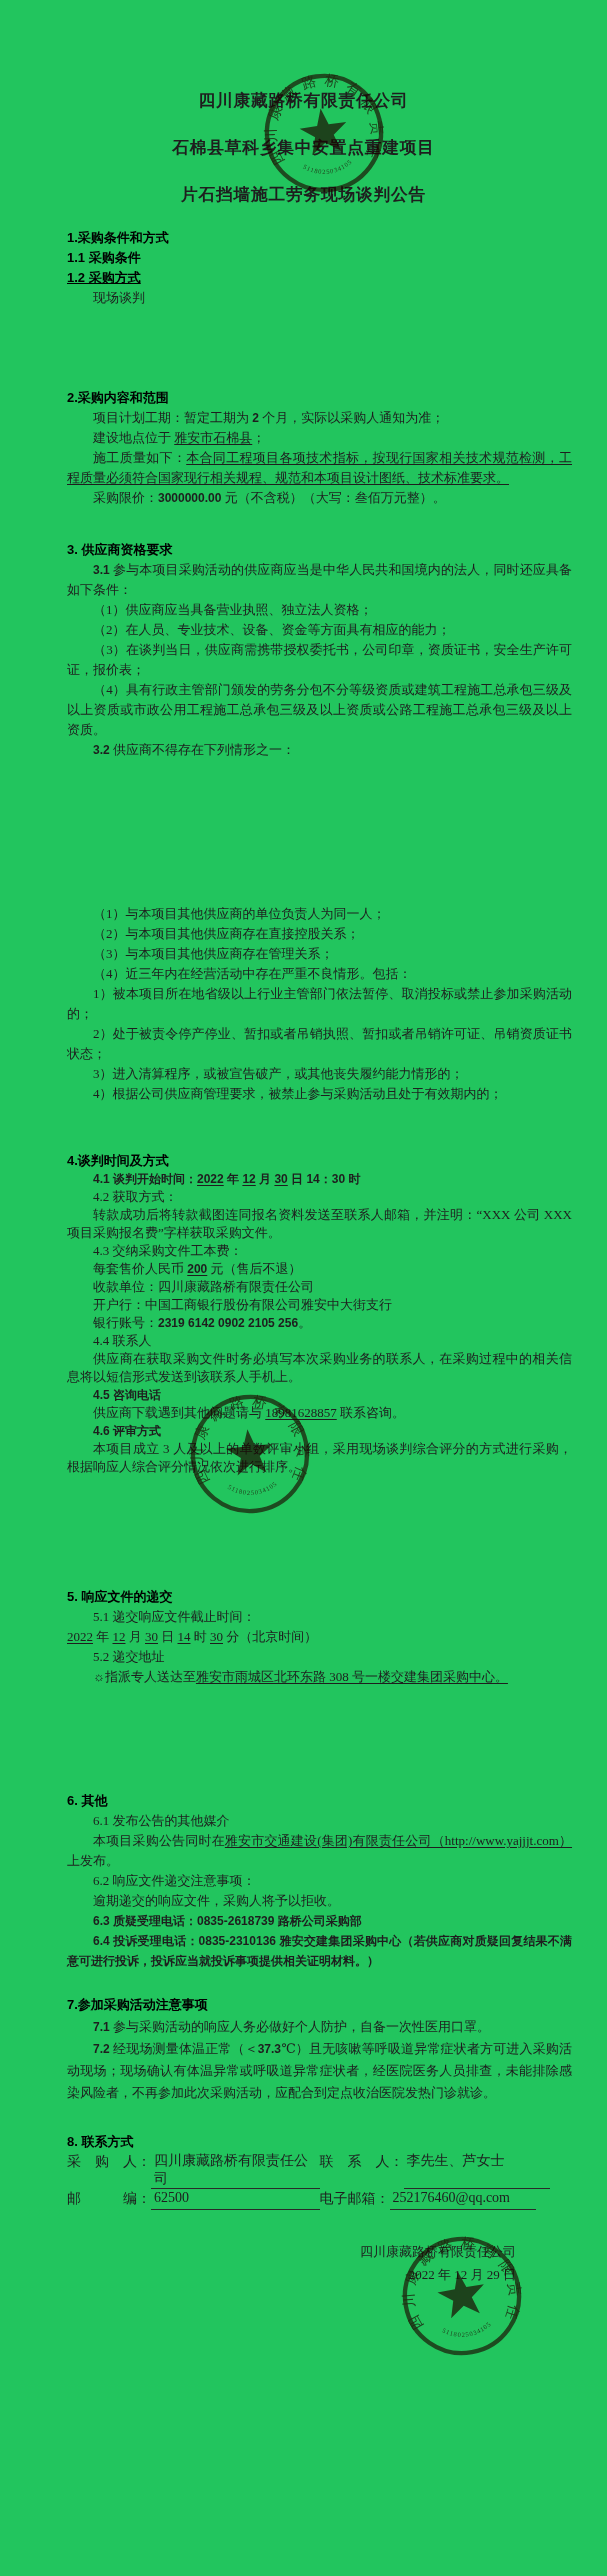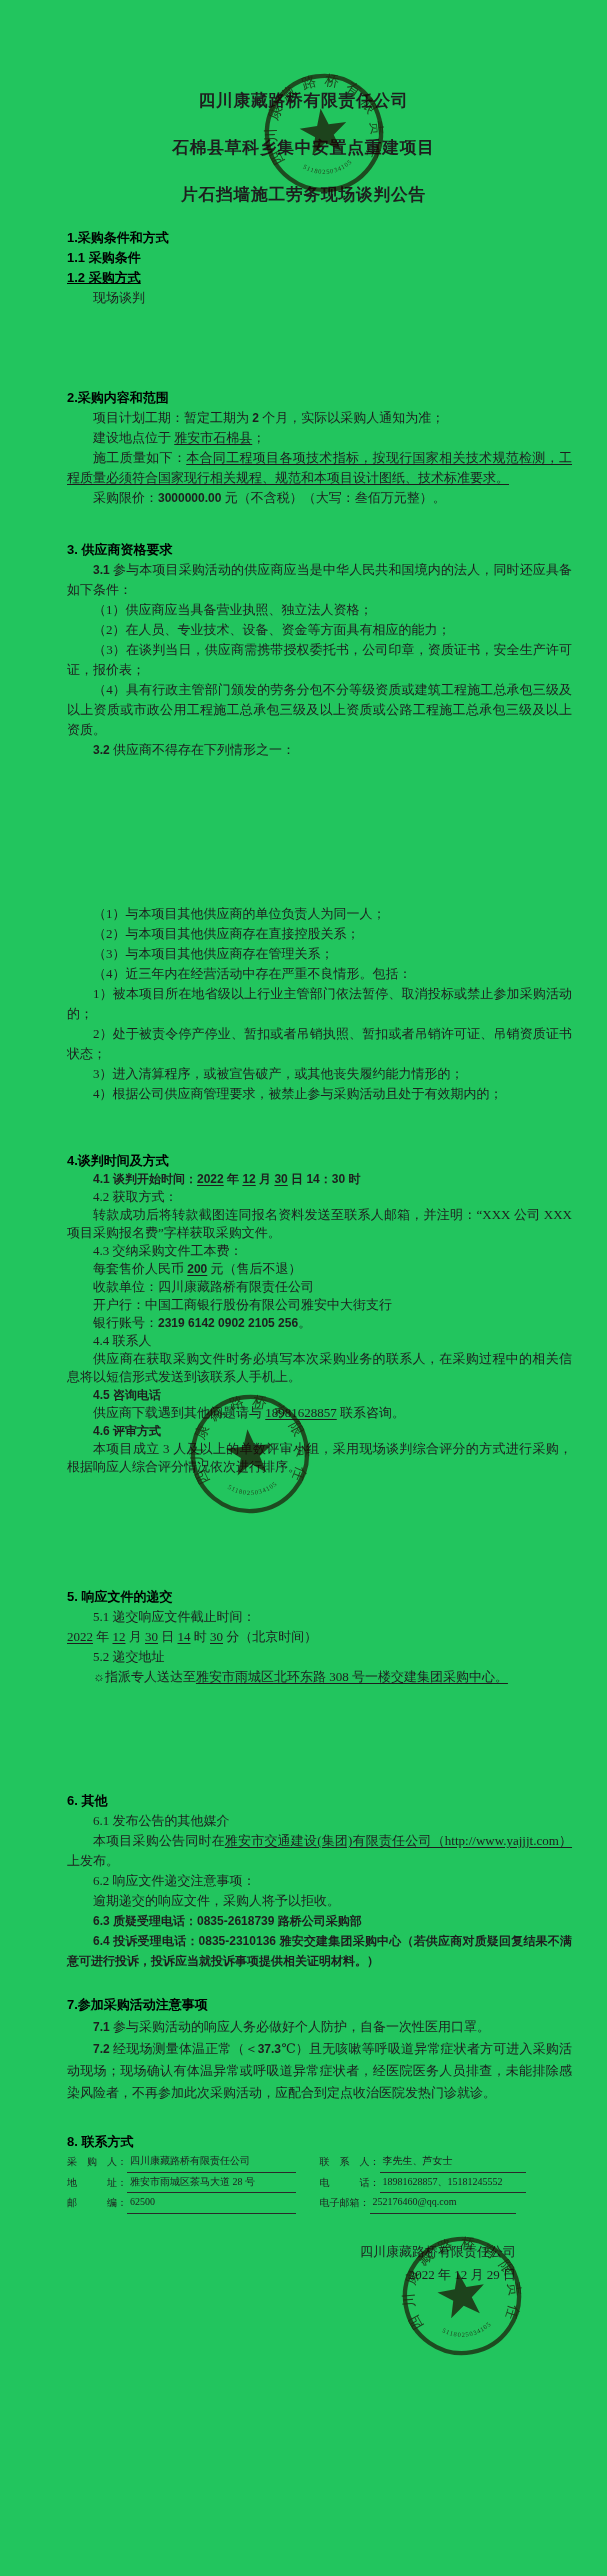--- a/index.html
+++ b/index.html
@@ -27,21 +27,21 @@
   .gap190 { height:144px; }
   .mb26 { margin-bottom:20px; }
   .mb34 { margin-bottom:26px; }
   .mb22 { margin-bottom:16.7px; }
   .mb18 { margin-bottom:13.7px; }
   .mb24 { margin-bottom:18px; }
   .mb8  { margin-bottom:6px; }
   .mt8  { margin-top:6px;text-decoration:underline; }
   .lh24 p { line-height:18px; }
   .lh29 p { line-height:22px; }
-  .contact-row { display:flex; font-size:10px; line-height:20.5px; }
+  .contact-row { display:flex; font-size:14px; line-height:20.5px; }
   .contact-col { width:50%; display:flex; }
   .clabel { white-space:pre; }
   .ubox {
     display:inline-block; border-bottom:1.1px solid #2a2a2a;
     min-width:163px; padding:0 3px 0 3px; line-height:18px;
   }
   .ubox.narrow { min-width:140px; }
   .signature { position:absolute; right:91px; top:2240px; text-align:right; }
   .signature div { font-size:13px; line-height:23px; }
   .stamp { position:absolute; width:124px; height:124px; mix-blend-mode:multiply; pointer-events:none; }
@@ -141,30 +141,20 @@
         <span class="clabel">采　购　人：</span>
         <span class="ubox">四川康藏路桥有限责任公司</span>
       </div>
       <div class="contact-col">
         <span class="clabel">联　系　人：</span>
         <span class="ubox narrow">李先生、芦女士</span>
       </div>
     </div>
     <div class="contact-row">
       <div class="contact-col">
-        <span class="clabel">地　　　址：</span>
-        <span class="ubox">雅安市雨城区茶马大道 28 号</span>
-      </div>
-      <div class="contact-col">
-        <span class="clabel">电　　　话：</span>
-        <span class="ubox narrow">18981628857、15181245552</span>
-      </div>
-    </div>
-    <div class="contact-row">
-      <div class="contact-col">
         <span class="clabel">邮　　　编：</span>
         <span class="ubox">62500</span>
       </div>
       <div class="contact-col">
         <span class="clabel">电子邮箱：</span>
         <span class="ubox narrow">252176460@qq.com</span>
       </div>
     </div>
   </div>
 

